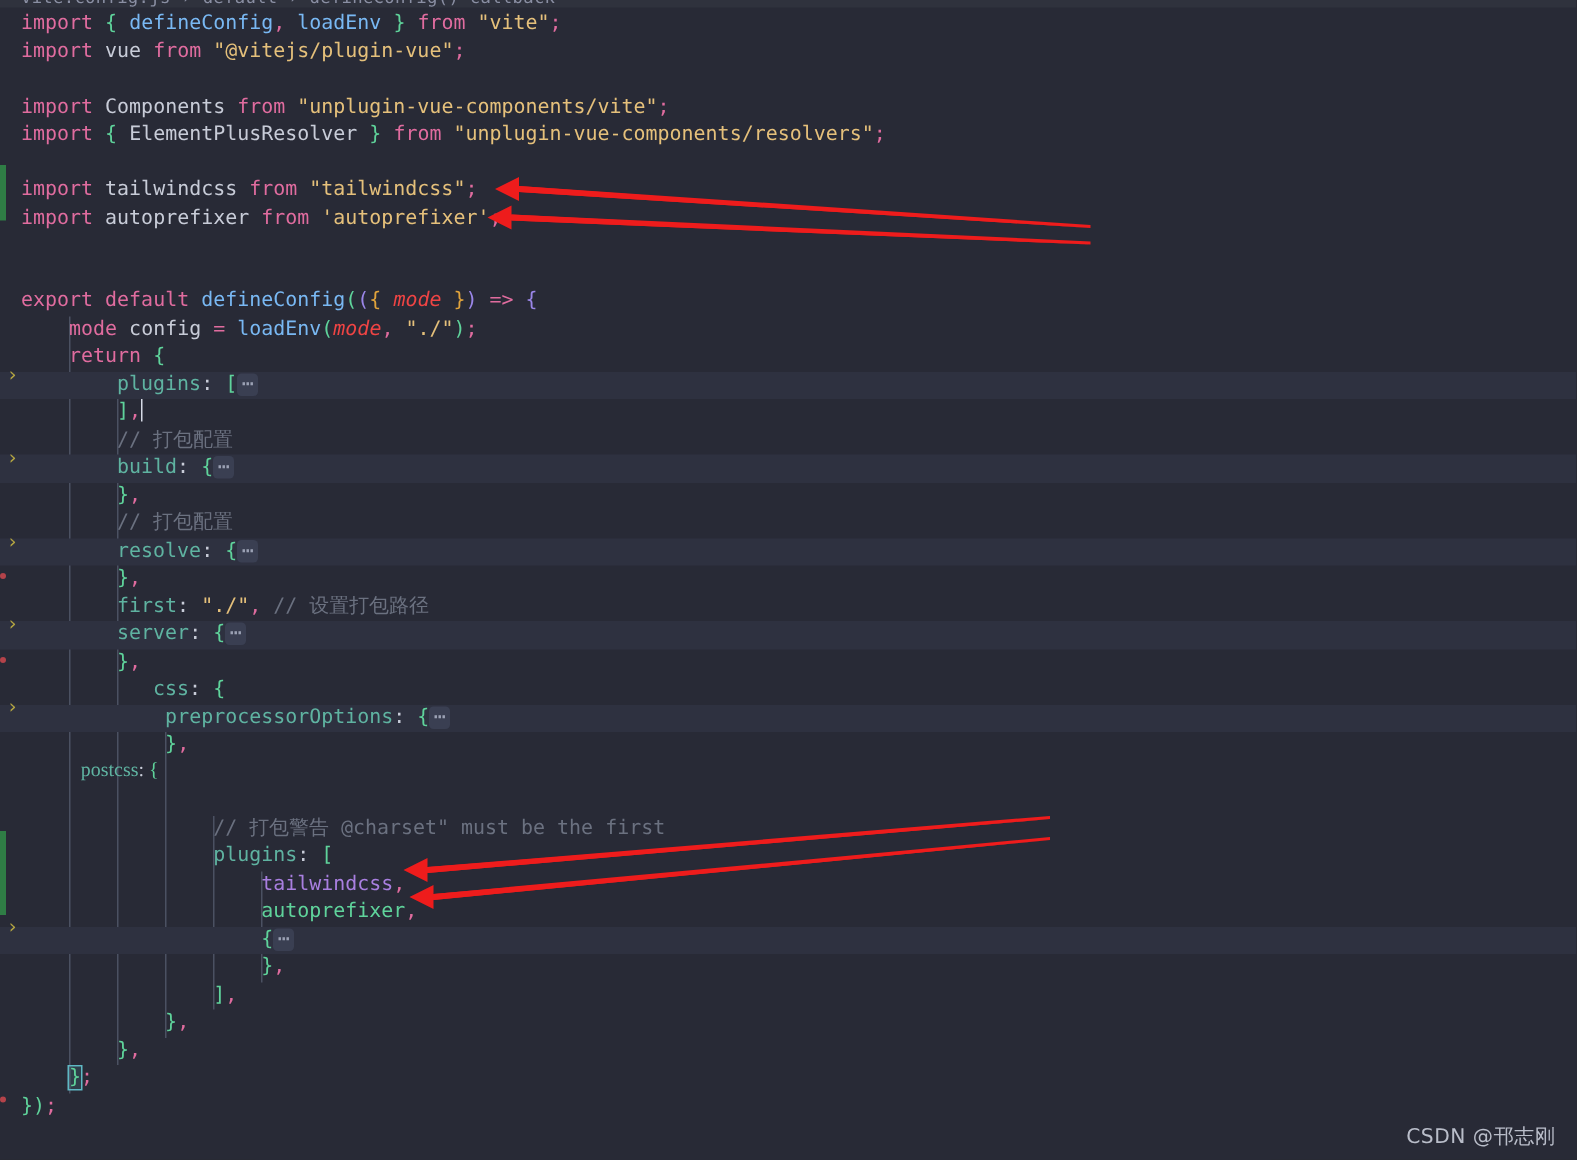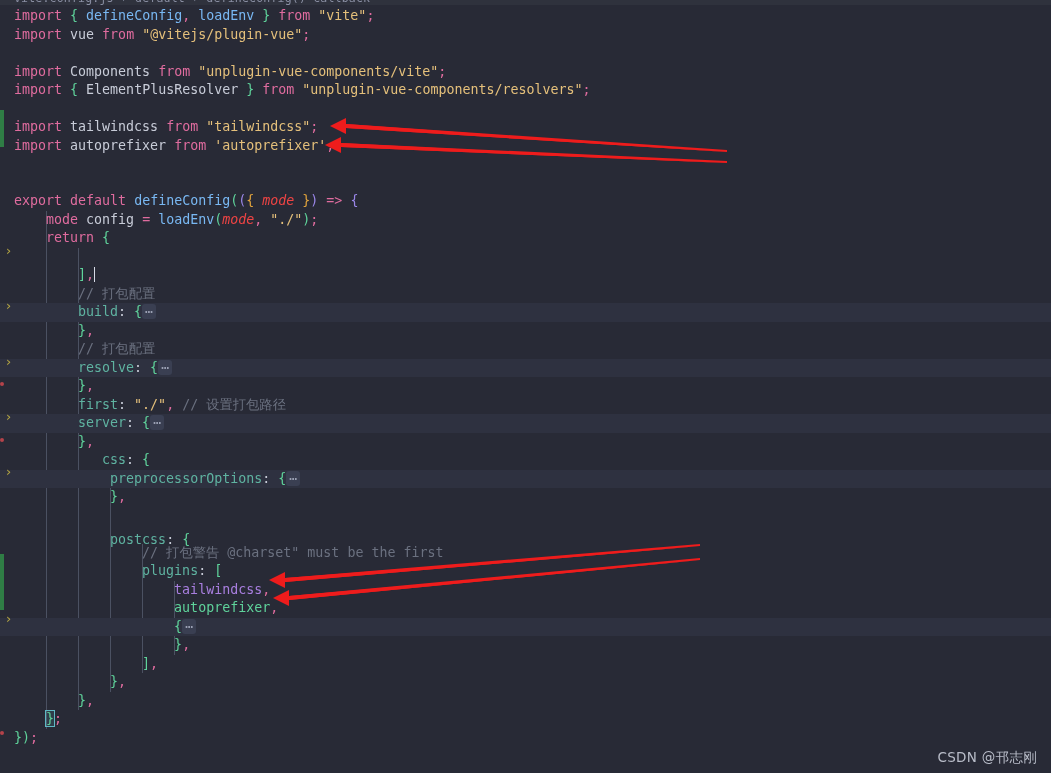--- a/index.html
+++ b/index.html
@@ -184,34 +184,35 @@
       <div class="ln" style="top: 7px;"><span class="txt"><span class="k">import</span> <span class="b1">{</span> <span class="fn">defineConfig</span><span class="op">,</span> <span class="fn">loadEnv</span> <span class="b1">}</span> <span class="k">from</span> <span class="str">"vite"</span><span class="op">;</span></span></div>
       <div class="ln" style="top: 25.5px;"><span class="txt"><span class="k">import</span> <span class="id">vue</span> <span class="k">from</span> <span class="str">"@vitejs/plugin-vue"</span><span class="op">;</span></span></div>
       <div class="ln" style="top: 62.5px;"><span class="txt"><span class="k">import</span> <span class="id">Components</span> <span class="k">from</span> <span class="str">"unplugin-vue-components/vite"</span><span class="op">;</span></span></div>
       <div class="ln" style="top: 81px;"><span class="txt"><span class="k">import</span> <span class="b1">{</span> <span class="id">ElementPlusResolver</span> <span class="b1">}</span> <span class="k">from</span> <span class="str">"unplugin-vue-components/resolvers"</span><span class="op">;</span></span></div>
       <div class="ln" style="top: 118px;"><span class="txt"><span class="k">import</span> <span class="id">tailwindcss</span> <span class="k">from</span> <span class="str">"tailwindcss"</span><span class="op">;</span></span></div>
       <div class="ln" style="top: 136.5px;"><span class="txt"><span class="k">import</span> <span class="id">autoprefixer</span> <span class="k">from</span> <span class="str">'autoprefixer'</span><span class="op">;</span></span></div>
       <div class="ln" style="top: 155px;"><span class="txt">&nbsp;</span></div>
       <div class="ln" style="top: 192px;"><span class="txt"><span class="k">export</span> <span class="k">default</span> <span class="fn">defineConfig</span><span class="b1">(</span><span class="b2">(</span><span class="b3">{</span> <span class="prm">mode</span> <span class="b3">}</span><span class="b2">)</span> <span class="op">=&gt;</span> <span class="b2">{</span></span></div>
       <div class="ln" style="top: 210.5px;"><span class="txt">    <span class="k">mode</span> <span class="id">config</span> <span class="op">=</span> <span class="fn">loadEnv</span><span class="b1">(</span><span class="prm">mode</span><span class="op">,</span> <span class="str">"./"</span><span class="b1">)</span><span class="op">;</span></span></div>
       <div class="ln" style="top: 229px;"><span class="txt">    <span class="k">return</span> <span class="b1">{</span></span></div>
+      <div class="ln folded" style="top: 247.5px;"><span class="txt">        <span class="pk">plugins</span>: <span class="b1">[</span><span class="fold-pill elps">⋯</span></span></div>
       <div class="ln" style="top: 266px;"><span class="txt">        <span class="b1">]</span><span class="op">,</span><span class="caret"></span></span></div>
       <div class="ln" style="top: 284.5px;"><span class="txt">        <span class="cm">// 打包配置</span></span></div>
       <div class="ln folded" style="top: 303px;"><span class="txt">        <span class="pk">build</span>: <span class="b1">{</span><span class="fold-pill elps">⋯</span></span></div>
       <div class="ln" style="top: 321.5px;"><span class="txt">        <span class="b1">}</span><span class="op">,</span></span></div>
       <div class="ln" style="top: 340px;"><span class="txt">        <span class="cm">// 打包配置</span></span></div>
       <div class="ln folded" style="top: 358.5px;"><span class="txt">        <span class="pk">resolve</span>: <span class="b1">{</span><span class="fold-pill elps">⋯</span></span></div>
       <div class="ln" style="top: 377px;"><span class="txt">        <span class="b1">}</span><span class="op">,</span></span></div>
       <div class="ln" style="top: 395.5px;"><span class="txt">        <span class="pk">first</span>: <span class="str">"./"</span><span class="op">,</span> <span class="cm">// 设置打包路径</span></span></div>
       <div class="ln folded" style="top: 414px;"><span class="txt">        <span class="pk">server</span>: <span class="b1">{</span><span class="fold-pill elps">⋯</span></span></div>
       <div class="ln" style="top: 432.5px;"><span class="txt">        <span class="b1">}</span><span class="op">,</span></span></div>
       <div class="ln" style="top: 451px; margin-left: 24px;"><span class="txt">        <span class="pk">css</span>: <span class="b1">{</span></span></div>
       <div class="ln folded" style="top: 469.5px;"><span class="txt">            <span class="pk">preprocessorOptions</span>: <span class="b1">{</span><span class="fold-pill elps">⋯</span></span></div>
       <div class="ln" style="top: 488px;"><span class="txt">            <span class="b1">}</span><span class="op">,</span></span></div>
-      <div class="ln" style="top: 531px;"><span class="txt">            <span class="pk">postcss</span>: <span class="b1">{</span></span></div>
+      <div class="ln" style="top: 504px; font-family: Liberation Serif, serif;"><span class="txt">            <span class="pk">postcss</span>: <span class="b1">{</span></span></div>
       <div class="ln" style="top: 525px;"><span class="txt">&nbsp;</span></div>
       <div class="ln" style="top: 543.5px;"><span class="txt">                <span class="cm">// 打包警告 @charset" must be the first</span></span></div>
       <div class="ln" style="top: 562px;"><span class="txt">                <span class="pk">plugins</span>: <span class="b1">[</span></span></div>
       <div class="ln" style="top: 580.5px;"><span class="txt">                    <span class="vio">tailwindcss</span><span class="op">,</span></span></div>
       <div class="ln" style="top: 599px;"><span class="txt">                    <span class="grn">autoprefixer</span><span class="op">,</span></span></div>
       <div class="ln folded" style="top: 617.5px;"><span class="txt">                    <span class="b1">{</span><span class="fold-pill elps">⋯</span></span></div>
       <div class="ln" style="top: 636px;"><span class="txt">                    <span class="b1">}</span><span class="op">,</span></span></div>
       <div class="ln" style="top: 654.5px;"><span class="txt">                <span class="b1">]</span><span class="op">,</span></span></div>
       <div class="ln" style="top: 673px;"><span class="txt">            <span class="b1">}</span><span class="op">,</span></span></div>
       <div class="ln" style="top: 691.5px;"><span class="txt">        <span class="b1">}</span><span class="op">,</span></span></div>

